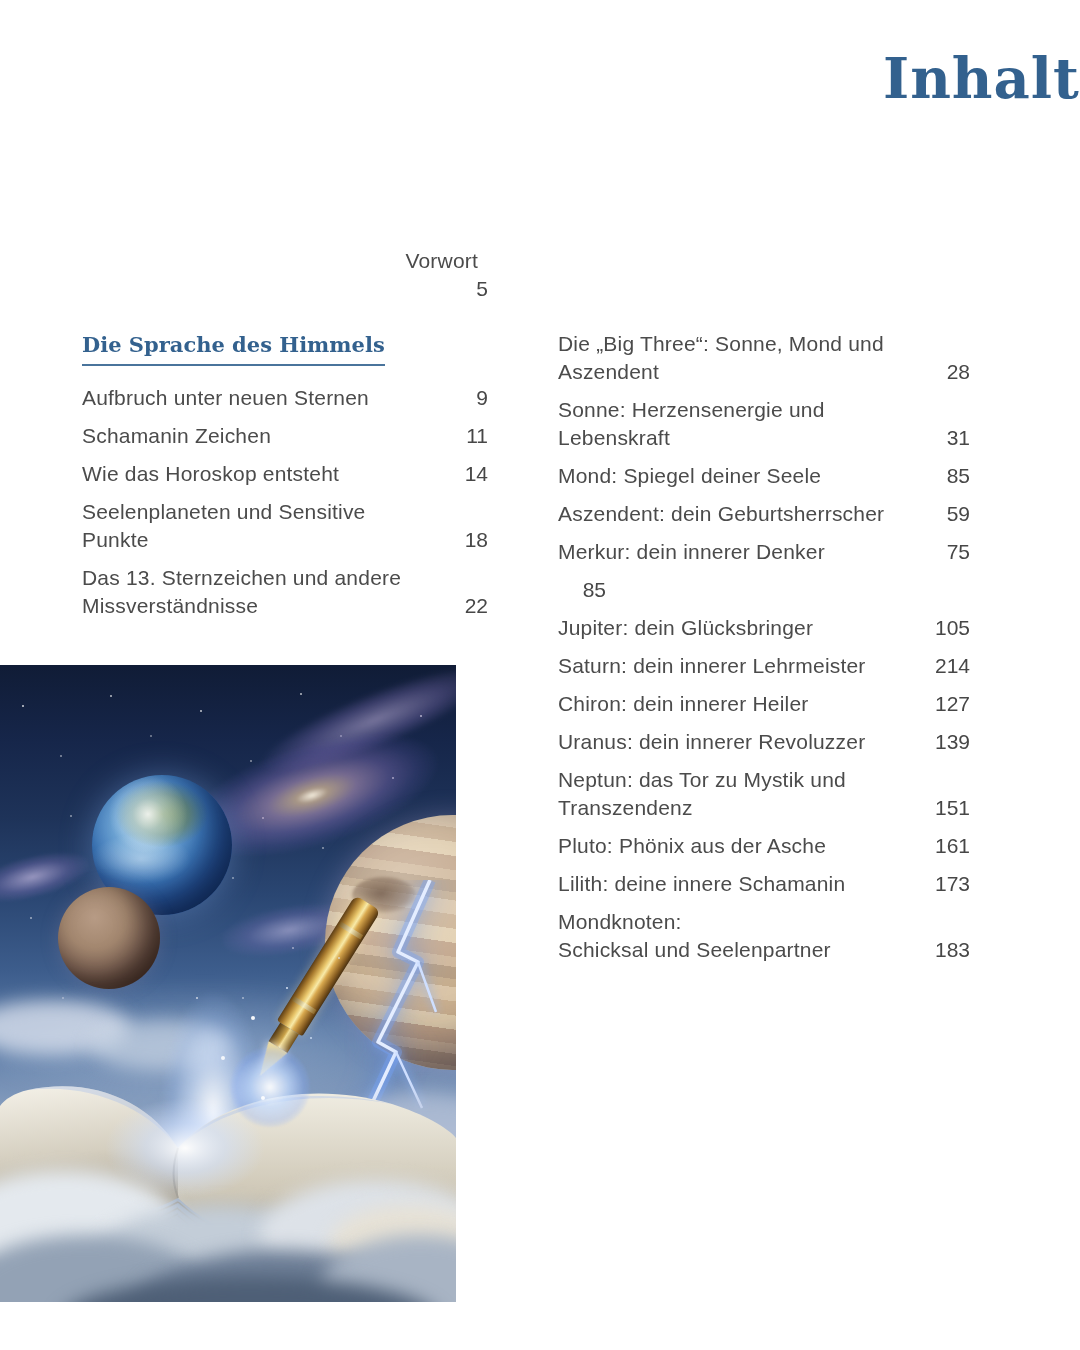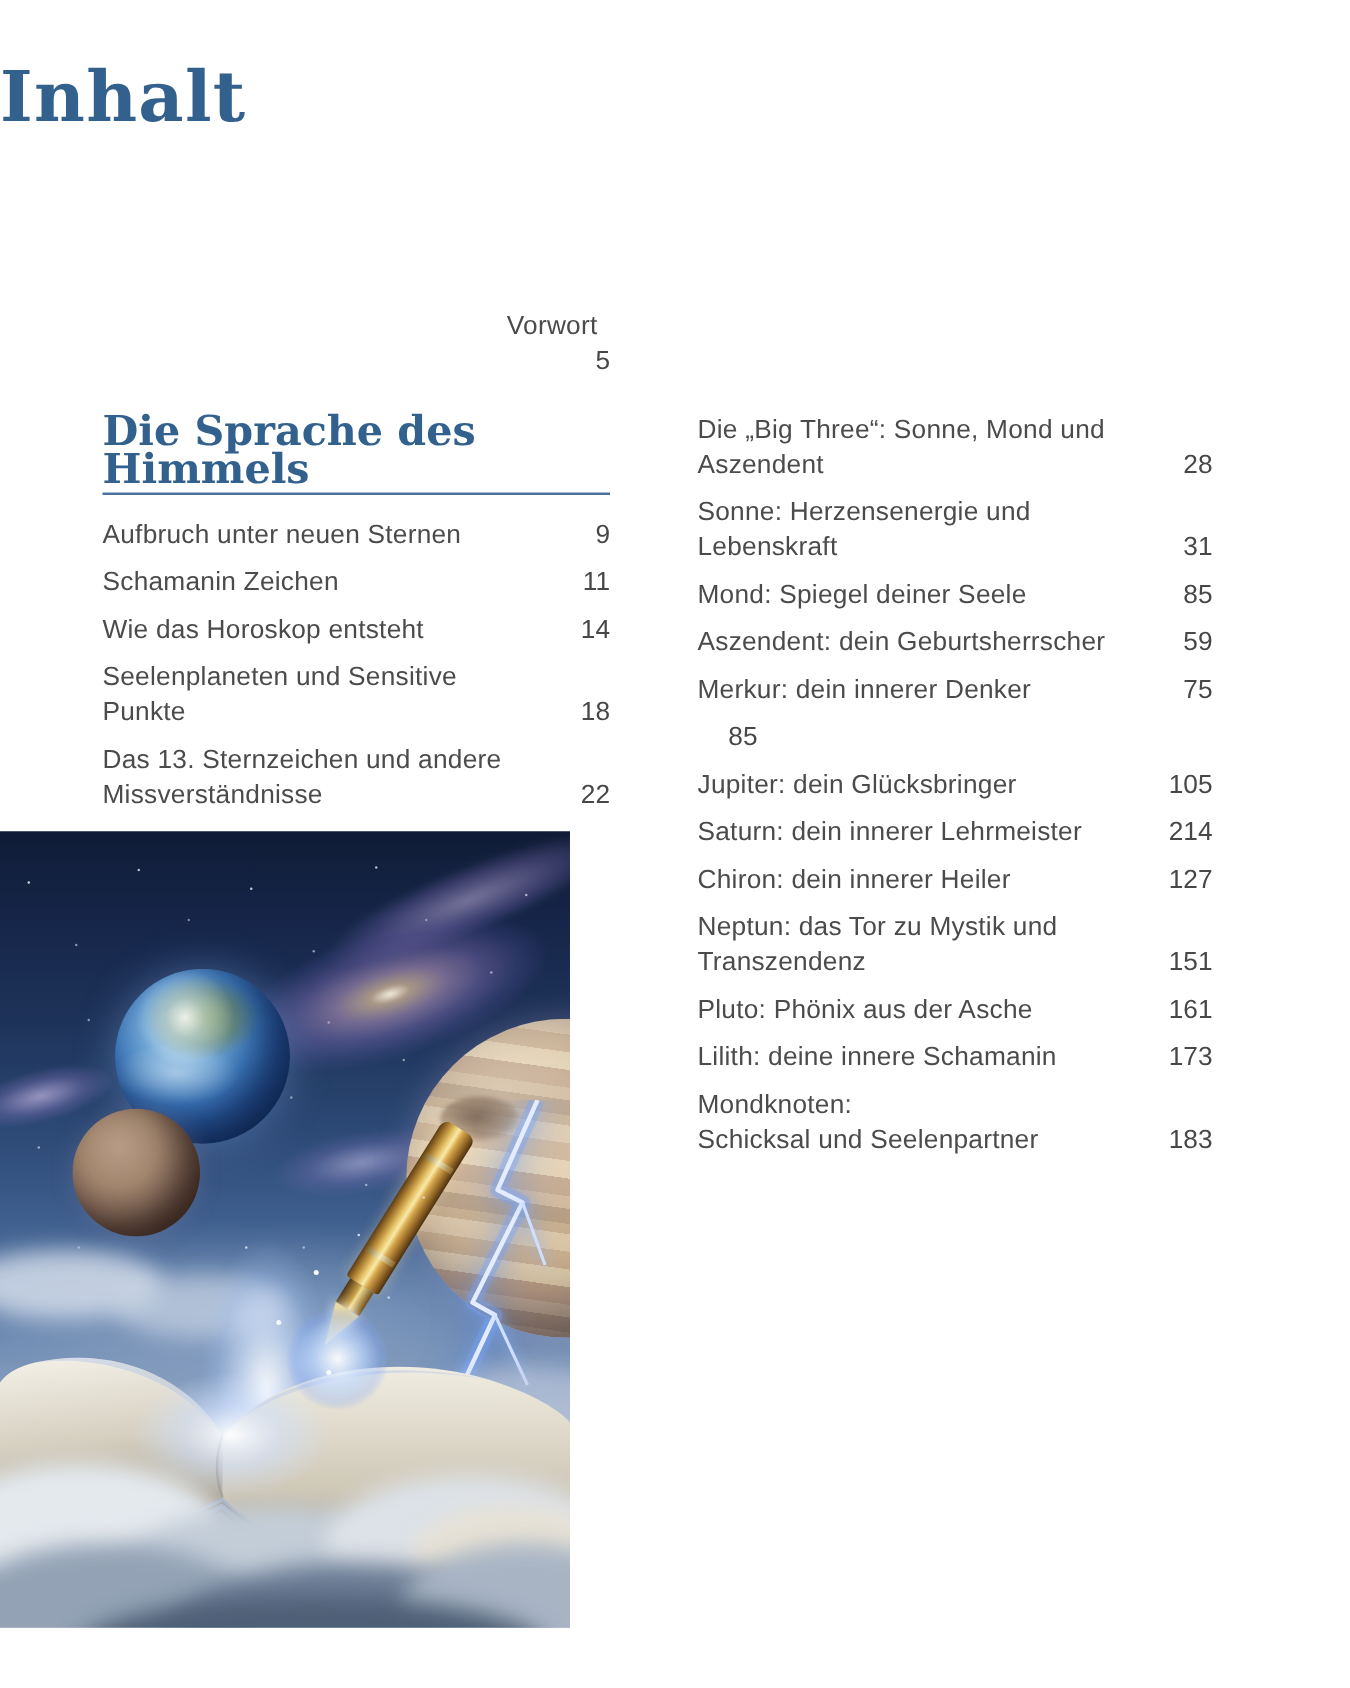--- a/index.html
+++ b/index.html
@@ -2,39 +2,39 @@
 <html lang="de"><head>
 <meta charset="utf-8">
 <style>
   html,body{margin:0;padding:0;}
   body{
     width:1080px;height:1350px;position:relative;background:#ffffff;
     font-family:"Liberation Sans",sans-serif;overflow:hidden;
   }
   
   .page-title{
-    position:absolute;top:8px;left:0;width:1080px;text-align:left;
+    position:absolute;top:8px;left:0;width:1080px;text-align:right;
     font-family:"DejaVu Serif","Liberation Serif",serif;font-weight:bold;
     font-size:56px;line-height:64px;color:#33618e;letter-spacing:1px;
   }
   
   .toc-entry{
     display:flex;align-items:flex-end;
     font-size:21px;line-height:28px;color:#4b4b4b;margin-bottom:10px;
   }
   .toc-entry .label{flex:1;white-space:pre-line;padding-right:10px;letter-spacing:.2px;}
   .toc-entry .pagenum{min-width:48px;text-align:right;color:#474747;}
   .frontmatter{position:absolute;left:82px;top:247px;width:406px;flex-direction:column;}
   .col{position:absolute;top:330px;}
   .col-left{left:82px;width:406px;}
   .col-right{left:558px;width:412px;}
   .section-heading{
     display:inline-block;
     font-family:"DejaVu Serif","Liberation Serif",serif;font-weight:bold;
-    font-size:33px;line-height:30px;color:#33618e;
+    font-size:21px;line-height:30px;color:#33618e;
     border-bottom:2px solid #4a749c;padding-bottom:4px;margin:0 0 18px 0;
   }
   
   .illustration{
     position:absolute;left:0;top:665px;width:456px;height:637px;overflow:hidden;
     background:linear-gradient(180deg,
       #101c36 0%,#16264a 12%,#1e3359 24%,#2a4672 36%,#3d5d8c 48%,
       #5a7aa6 58%,#7e97ba 68%,#a7b6cc 78%,#98a7bb 88%,#76869c 100%);
   }
   .illustration *{position:absolute;}
@@ -208,20 +208,24 @@
       <div class="toc-entry">
         <span class="label">Saturn: dein innerer Lehrmeister</span>
         <span class="pagenum">214</span>
       </div>
 
       <div class="toc-entry">
         <span class="label">Chiron: dein innerer Heiler</span>
         <span class="pagenum">127</span>
       </div>
 
+      <div class="toc-entry">
+        <span class="label">Uranus: dein innerer Revoluzzer</span>
+        <span class="pagenum">139</span>
+      </div>
 
       <div class="toc-entry">
         <span class="label">Neptun: das Tor zu Mystik und
 Transzendenz</span>
         <span class="pagenum">151</span>
       </div>
 
       <div class="toc-entry">
         <span class="label">Pluto: Phönix aus der Asche</span>
         <span class="pagenum">161</span>

